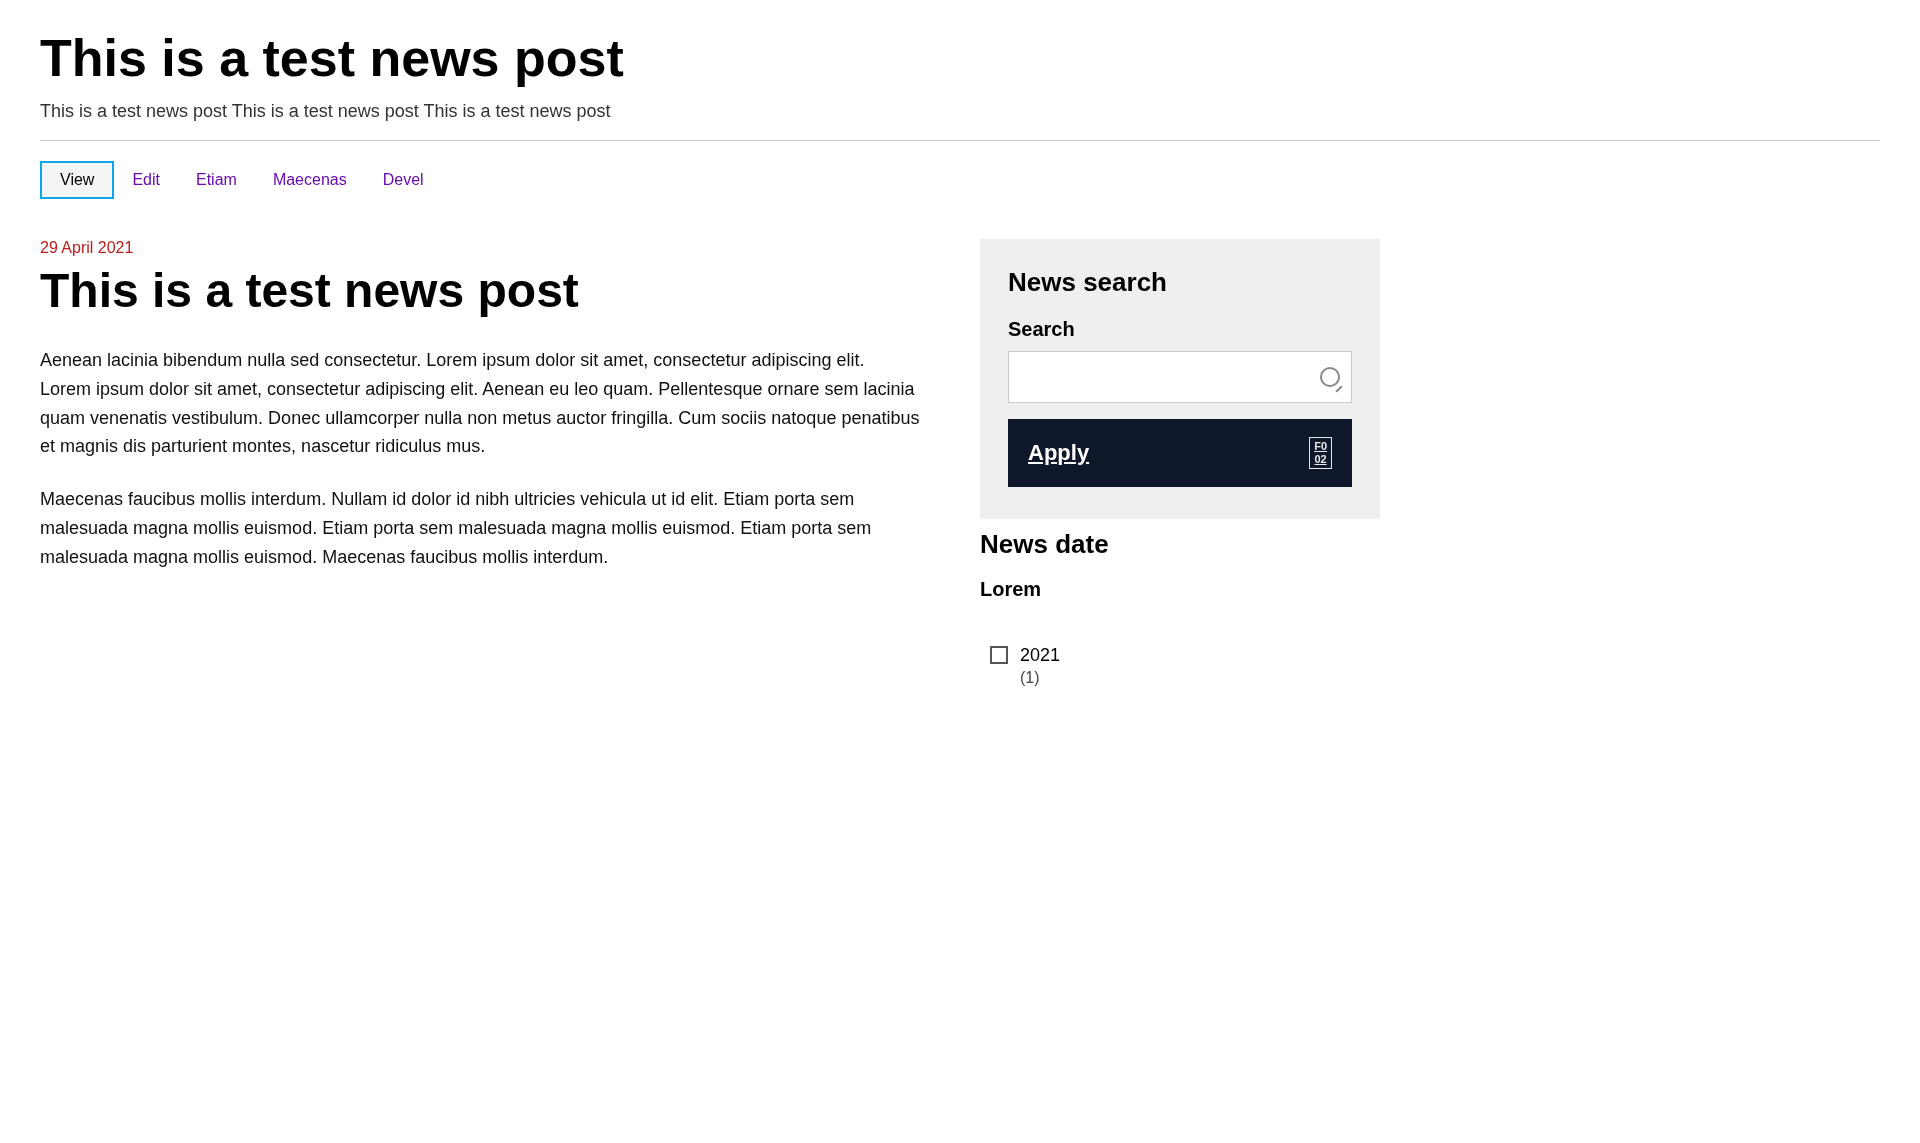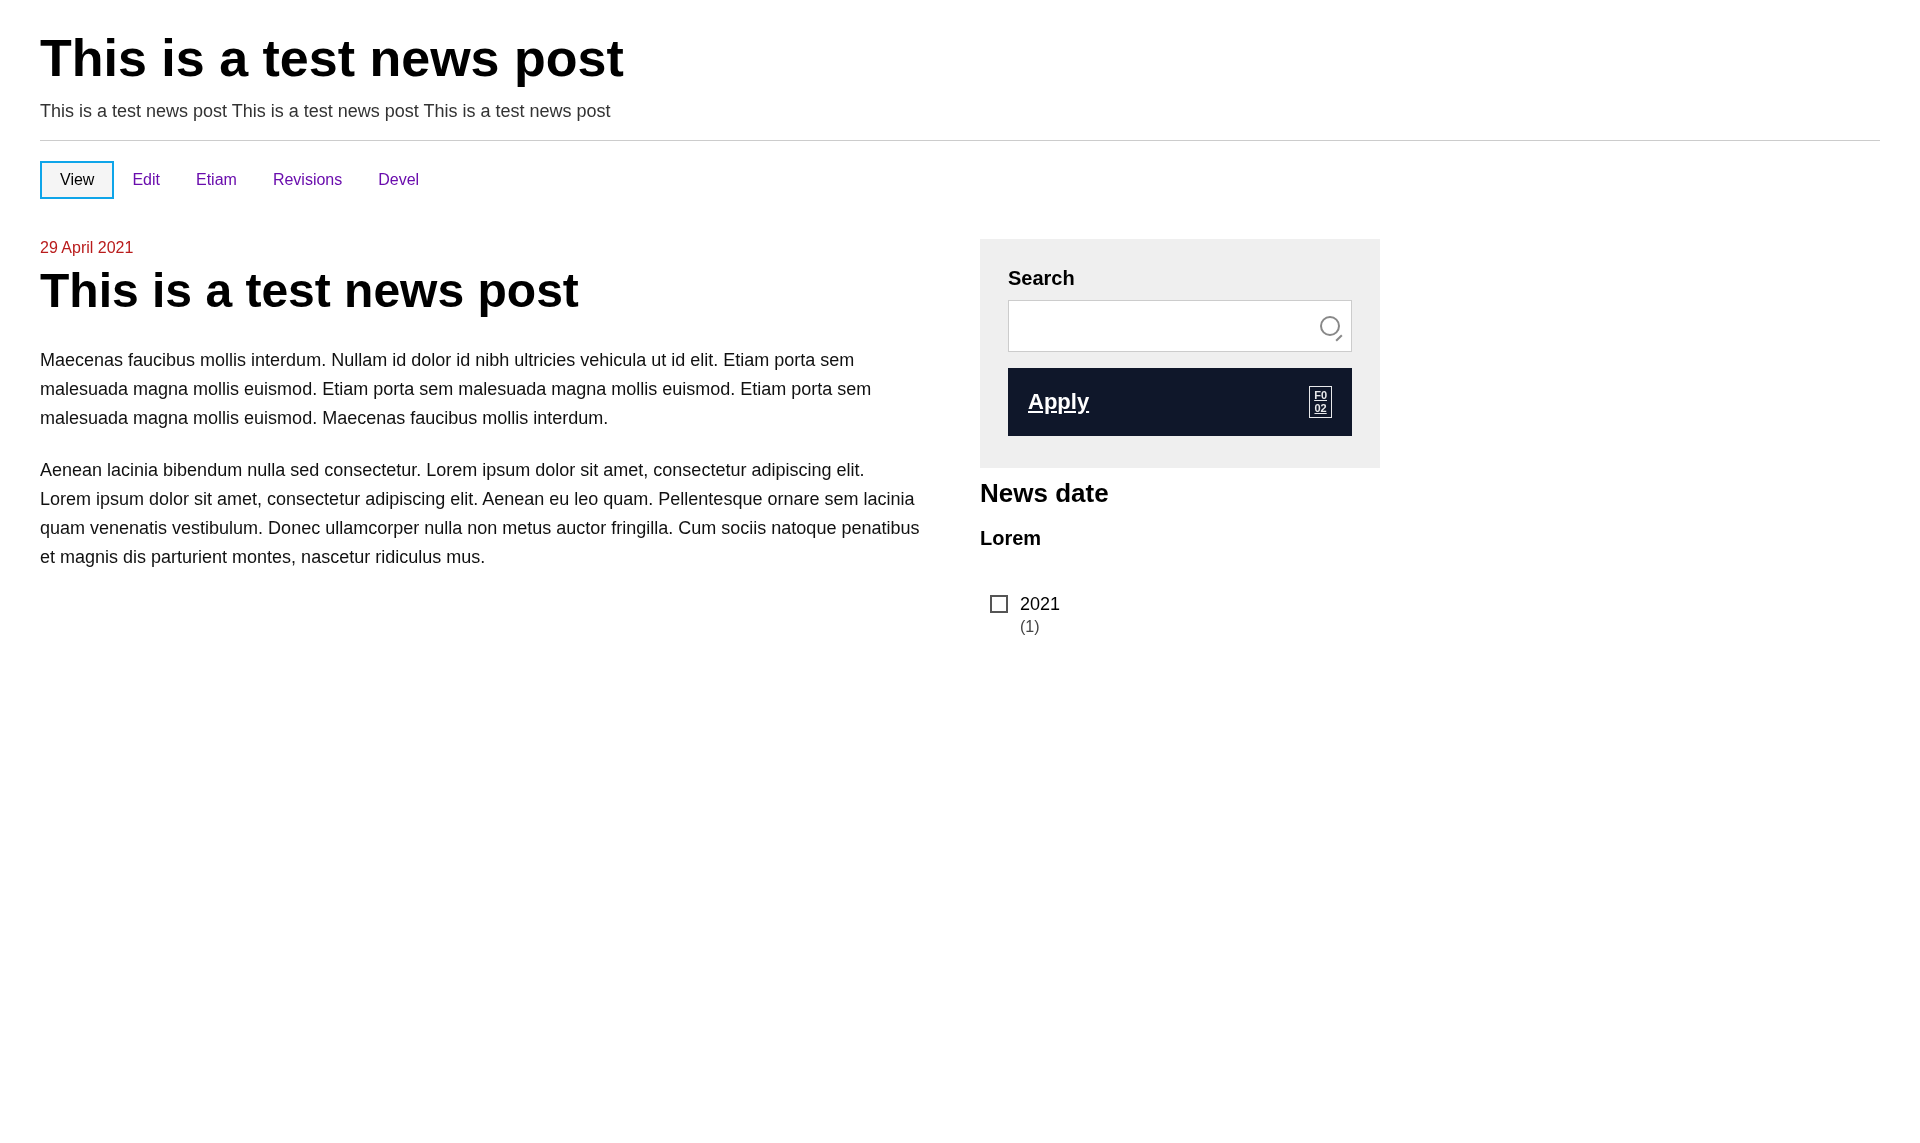--- a/index.html
+++ b/index.html
@@ -250,38 +250,39 @@
 
   <h1 class="page-title">This is a test news post</h1>
   <p class="page-subtitle">This is a test news post This is a test news post This is a test news post</p>
 
   <hr class="divider">
 
   <nav class="tabs-nav">
     <a class="tab-item active">View</a>
     <a class="tab-item">Edit</a>
     <a class="tab-item">Etiam</a>
-    <a class="tab-item">Revisions</a>
+    <a class="tab-item">Maecenas</a>
     <a class="tab-item">Devel</a>
   </nav>
 
   <div class="content-layout">
 
     <main class="main-content">
       <p class="article-date">29 April 2021</p>
       <h2 class="article-title">This is a test news post</h2>
       <div class="article-body">
+        <p>Aenean lacinia bibendum nulla sed consectetur. Lorem ipsum dolor sit amet, consectetur adipiscing elit. Lorem ipsum dolor sit amet, consectetur adipiscing elit. Aenean eu leo quam. Pellentesque ornare sem lacinia quam venenatis vestibulum. Donec ullamcorper nulla non metus auctor fringilla. Cum sociis natoque penatibus et magnis dis parturient montes, nascetur ridiculus mus.</p>
         <p>Maecenas faucibus mollis interdum. Nullam id dolor id nibh ultricies vehicula ut id elit. Etiam porta sem malesuada magna mollis euismod. Etiam porta sem malesuada magna mollis euismod. Etiam porta sem malesuada magna mollis euismod. Maecenas faucibus mollis interdum.</p>
-        <p>Aenean lacinia bibendum nulla sed consectetur. Lorem ipsum dolor sit amet, consectetur adipiscing elit. Lorem ipsum dolor sit amet, consectetur adipiscing elit. Aenean eu leo quam. Pellentesque ornare sem lacinia quam venenatis vestibulum. Donec ullamcorper nulla non metus auctor fringilla. Cum sociis natoque penatibus et magnis dis parturient montes, nascetur ridiculus mus.</p>
       </div>
     </main>
 
     <aside class="sidebar">
 
       <div class="sidebar-section">
+        <h3 class="sidebar-section-title">News search</h3>
         <label class="search-label">Search</label>
         <div class="search-input-wrapper">
           <input class="search-input" type="text" placeholder="" style="">
           <span class="search-input-icon"></span>
         </div>
         <button class="apply-button">
           <span>Apply</span>
           <span class="apply-button-icon">F0<br>02</span>
         </button>
       </div>

